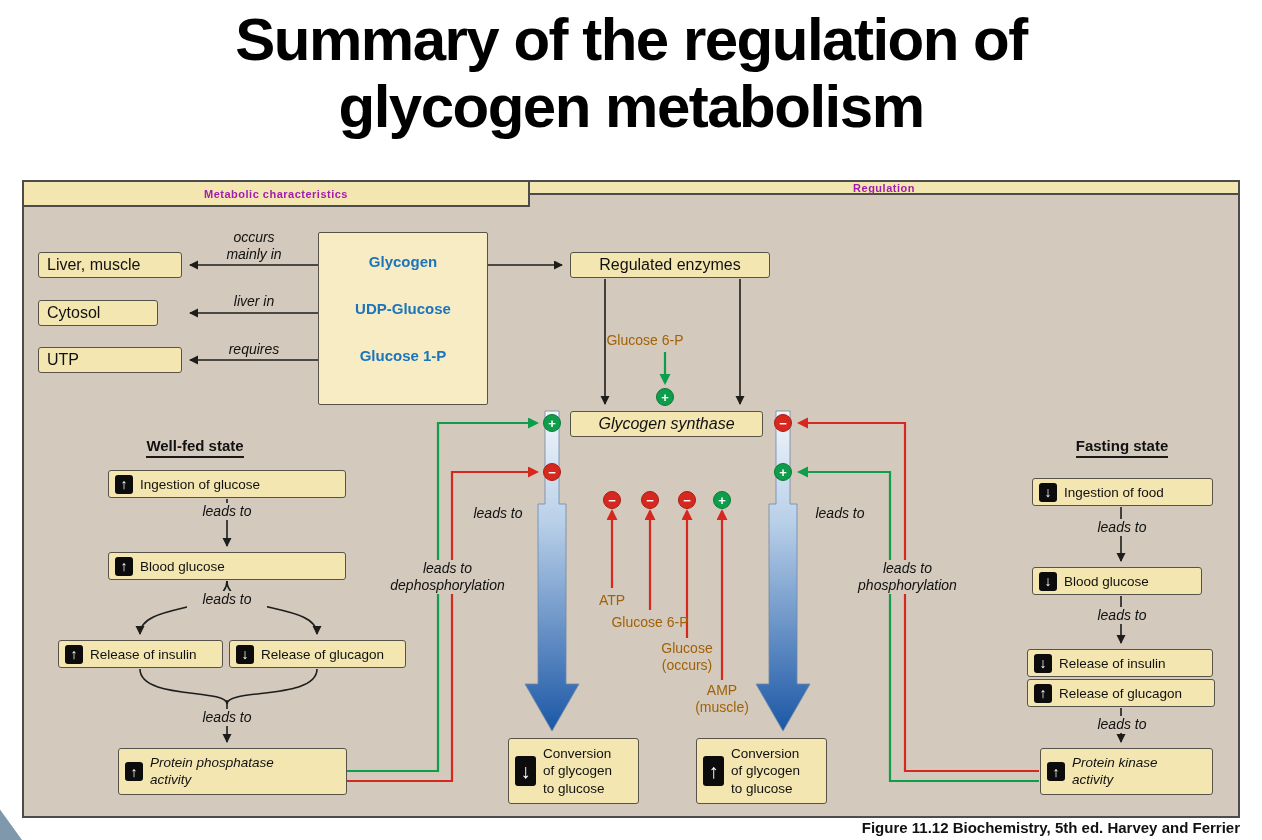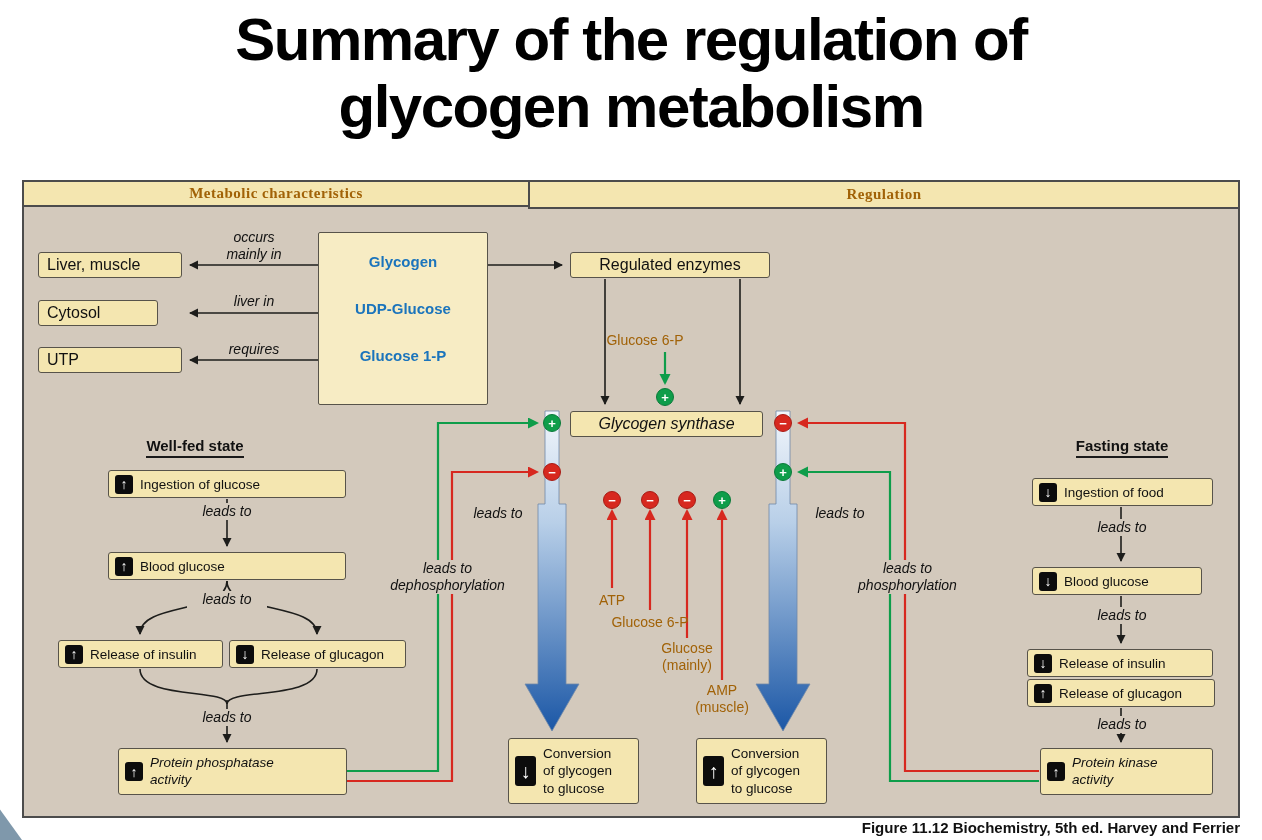--- a/index.html
+++ b/index.html
@@ -7,23 +7,23 @@
   html,body { width:1262px; height:840px; background:#fff; overflow:hidden;
               font-family:"Liberation Sans", sans-serif; }
   .canvas { position:relative; width:1262px; height:840px; background:#fff; }
   .abs { position:absolute; }
 
   .title { left:0; top:6px; width:1262px; text-align:center; font-weight:bold;
            font-size:60px; line-height:1.12; color:#000; letter-spacing:-1.5px; }
 
   .panel { background:#d3c9bc; border:2px solid #4c4c4c; }
 
-  .hdr { background:#f4e6b0; border:2px solid #4c4c4c; color:#a16207;
-         font-weight:bold; font-size:15px; letter-spacing:.5px;
-         display:flex; align-items:center; justify-content:center;font-family:Liberation Serif, serif; }
+  .hdr { background:#f4e6b0; border:2px solid #4c4c4c; color:#a21caf;
+         font-weight:bold; font-size:11px; letter-spacing:.5px;
+         display:flex; align-items:center; justify-content:center; }
 
   .cbox { background:#f4e6b0; border:1.5px solid #57534a; border-radius:3px;
           font-size:16px; color:#111; display:flex; align-items:center; padding:2px 8px; }
   .cbox.center { justify-content:center; }
   .cbox.it { font-style:italic; }
 
   .cyclebox { background:#f7ecc4; border:1.5px solid #57534a; border-radius:2px; }
   .cycle-word { font-weight:bold; font-size:15px; color:#1b74bc; text-align:center; }
 
   .lbl { font-style:italic; font-size:14px; color:#111; text-align:center; line-height:1.2; }
@@ -64,21 +64,21 @@
   <div class="abs title">
     <div>Summary of the regulation of</div>
     <div>glycogen metabolism</div>
   </div>
 
   <div class="abs panel" style="left:22px;top:180px;width:1218px;height:638px;"></div>
 
   <div class="abs hdr" style="left:22px;top:180px;width:508px;height:27px;">
     <span>Metabolic characteristics</span>
   </div>
-  <div class="abs hdr" style="left:528px;top:180px;width:712px;height:29px;">
+  <div class="abs hdr" style="left:528px;top:180px;width:712px;height:15px;">
     <span>Regulation</span>
   </div>
 
   <svg class="connectors" width="1262" height="840" viewBox="0 0 1262 840">
     <defs>
       <linearGradient id="barGrad" x1="0" y1="0" x2="0" y2="1">
         <stop offset="0" stop-color="#f2f6fb"></stop>
         <stop offset="0.35" stop-color="#b8cfe8"></stop>
         <stop offset="1" stop-color="#1b57a6"></stop>
       </linearGradient>
@@ -179,21 +179,21 @@
 
   <div class="abs circle minus" style="left:603px;top:491px;">−</div>
   <div class="abs circle minus" style="left:641px;top:491px;">−</div>
   <div class="abs circle minus" style="left:678px;top:491px;">−</div>
   <div class="abs circle plus" style="left:713px;top:491px;">+</div>
 
   <div class="abs plain" style="left:582px;top:592px;width:60px;font-size:14px;">ATP</div>
   <div class="abs plain" style="left:605px;top:614px;width:90px;font-size:14px;">Glucose 6-P</div>
   <div class="abs plain" style="left:655px;top:640px;width:64px;font-size:14px;">
     <div>Glucose</div>
-    <div>(mainly)</div>
+    <div>(occurs)</div>
   </div>
   <div class="abs plain" style="left:682px;top:682px;width:80px;font-size:14px;">
     <div>AMP</div>
     <div>(muscle)</div>
   </div>
 
   <div class="abs lbl bg" style="left:460px;top:505px;width:76px;">leads to</div>
   <div class="abs lbl bg" style="left:802px;top:505px;width:76px;">leads to</div>
 
   <div class="abs lbl bg" style="left:370px;top:560px;width:155px;">

